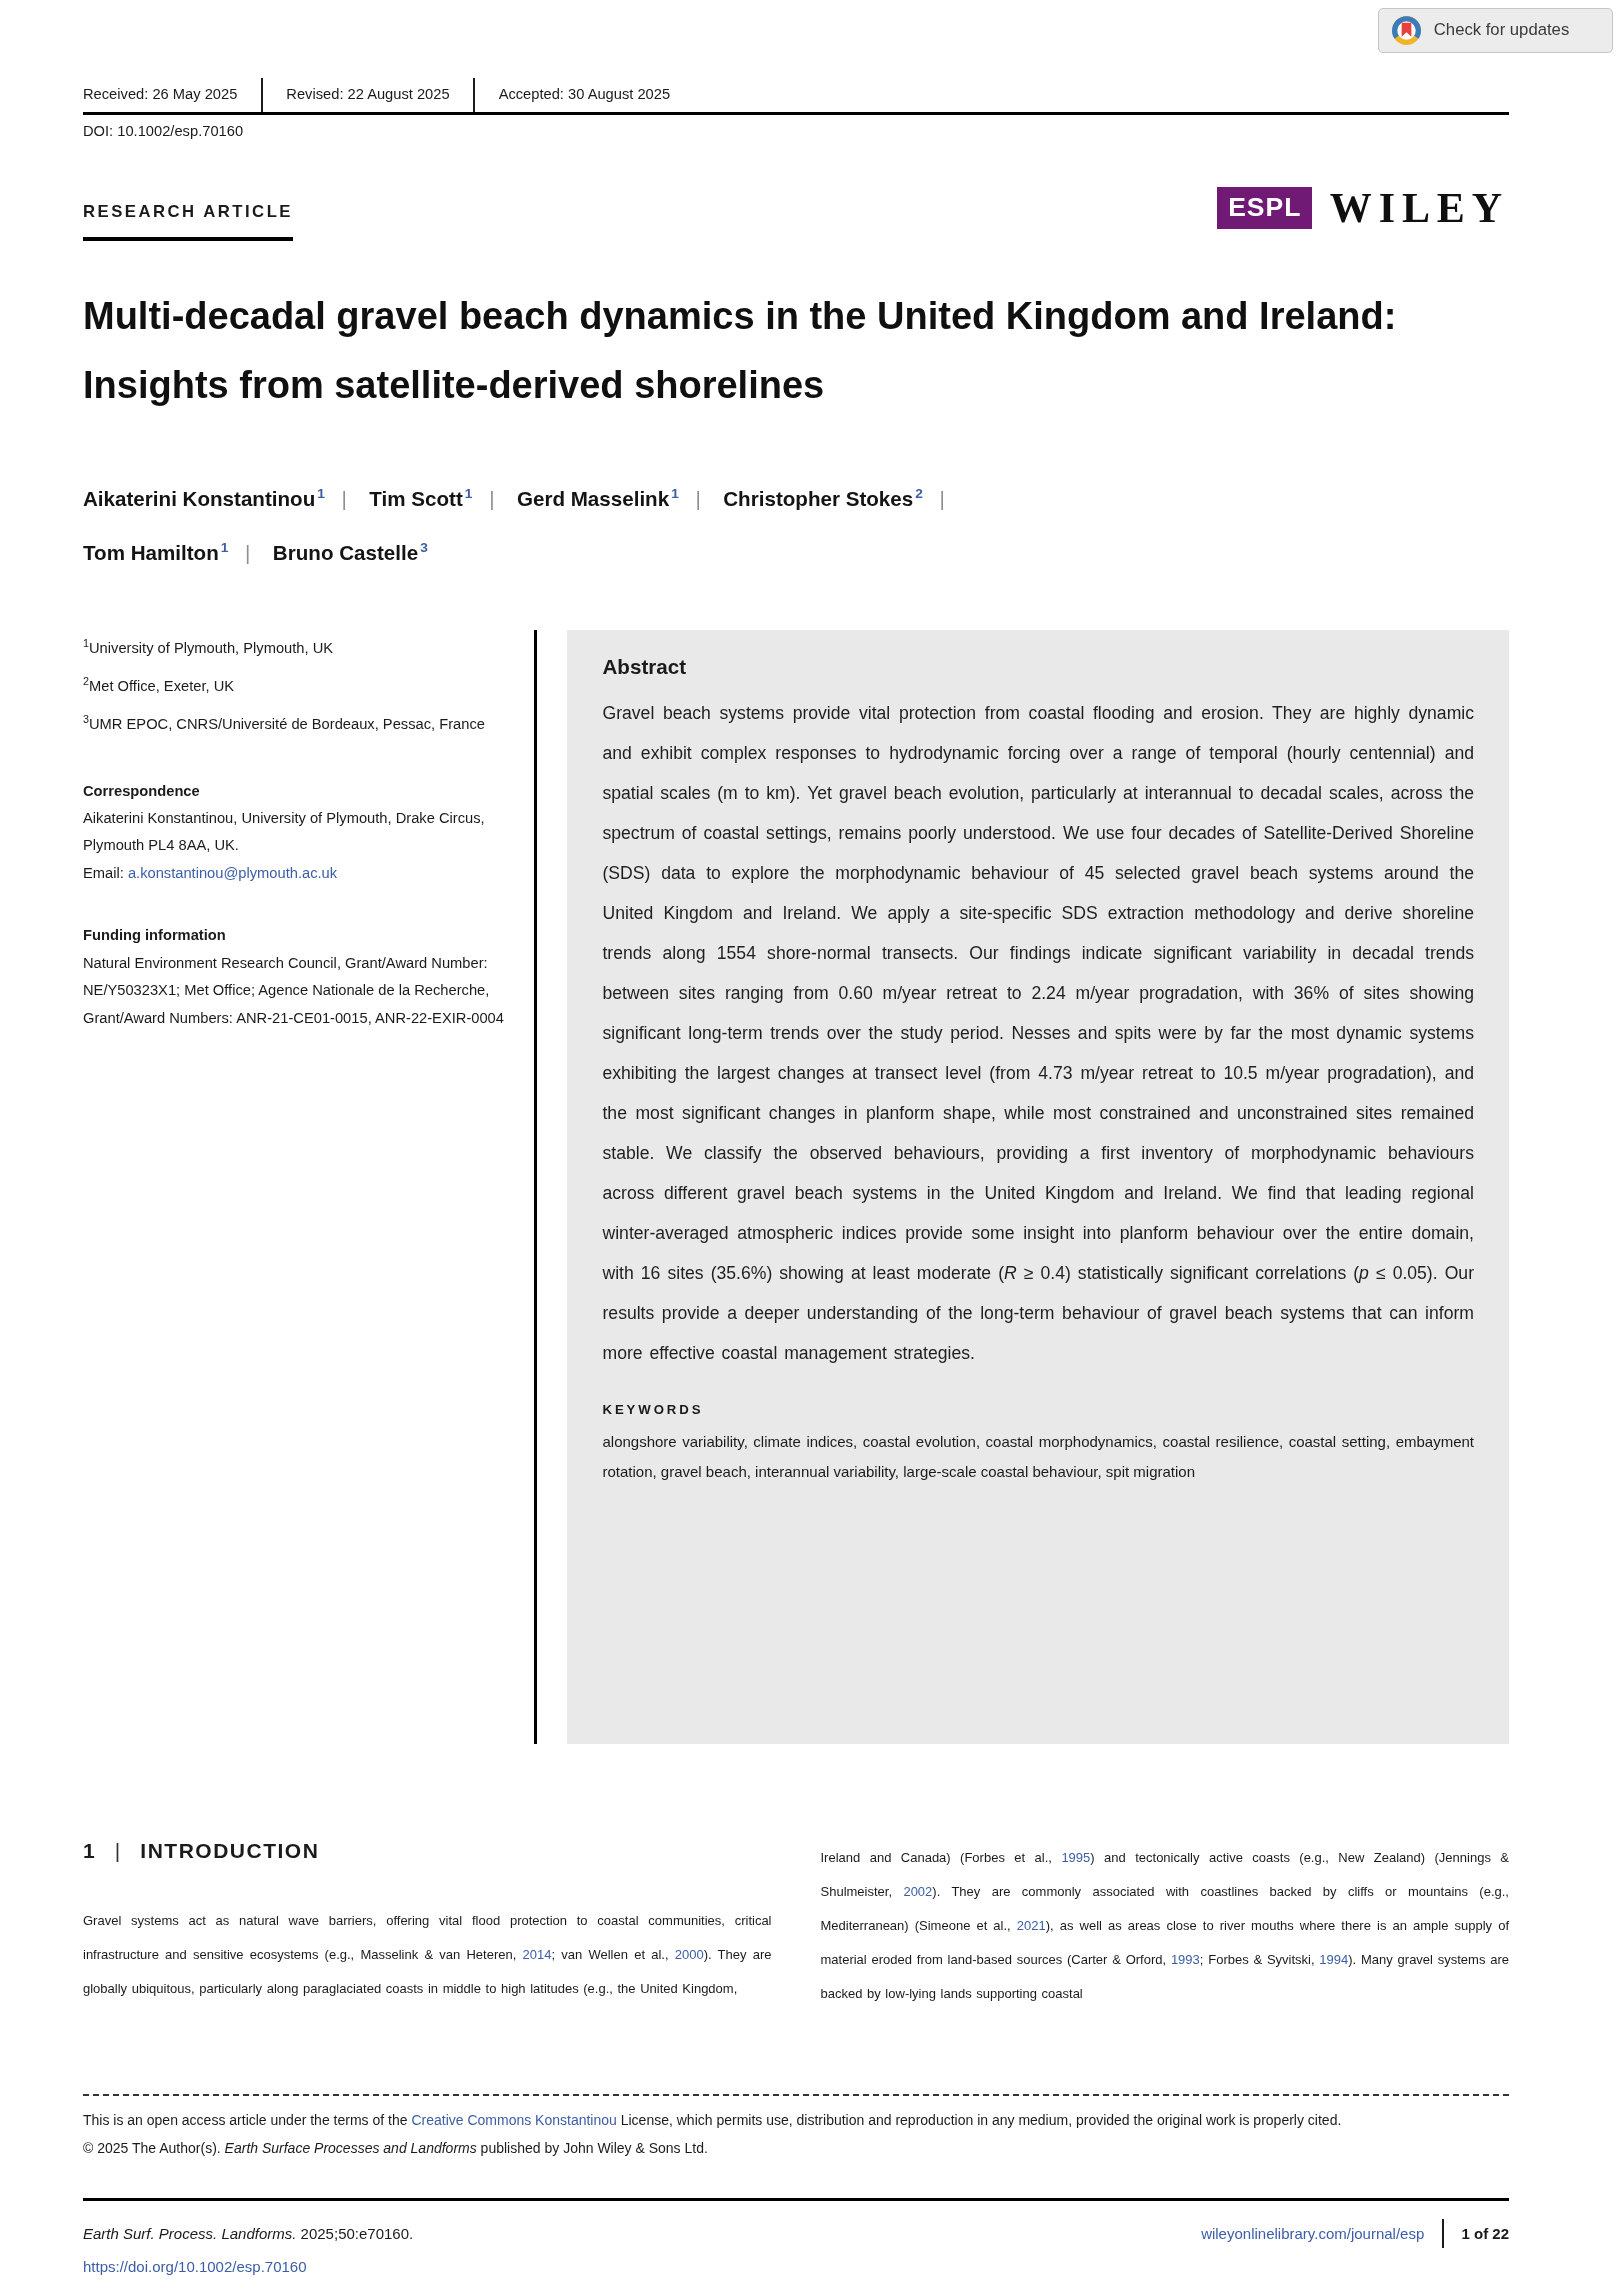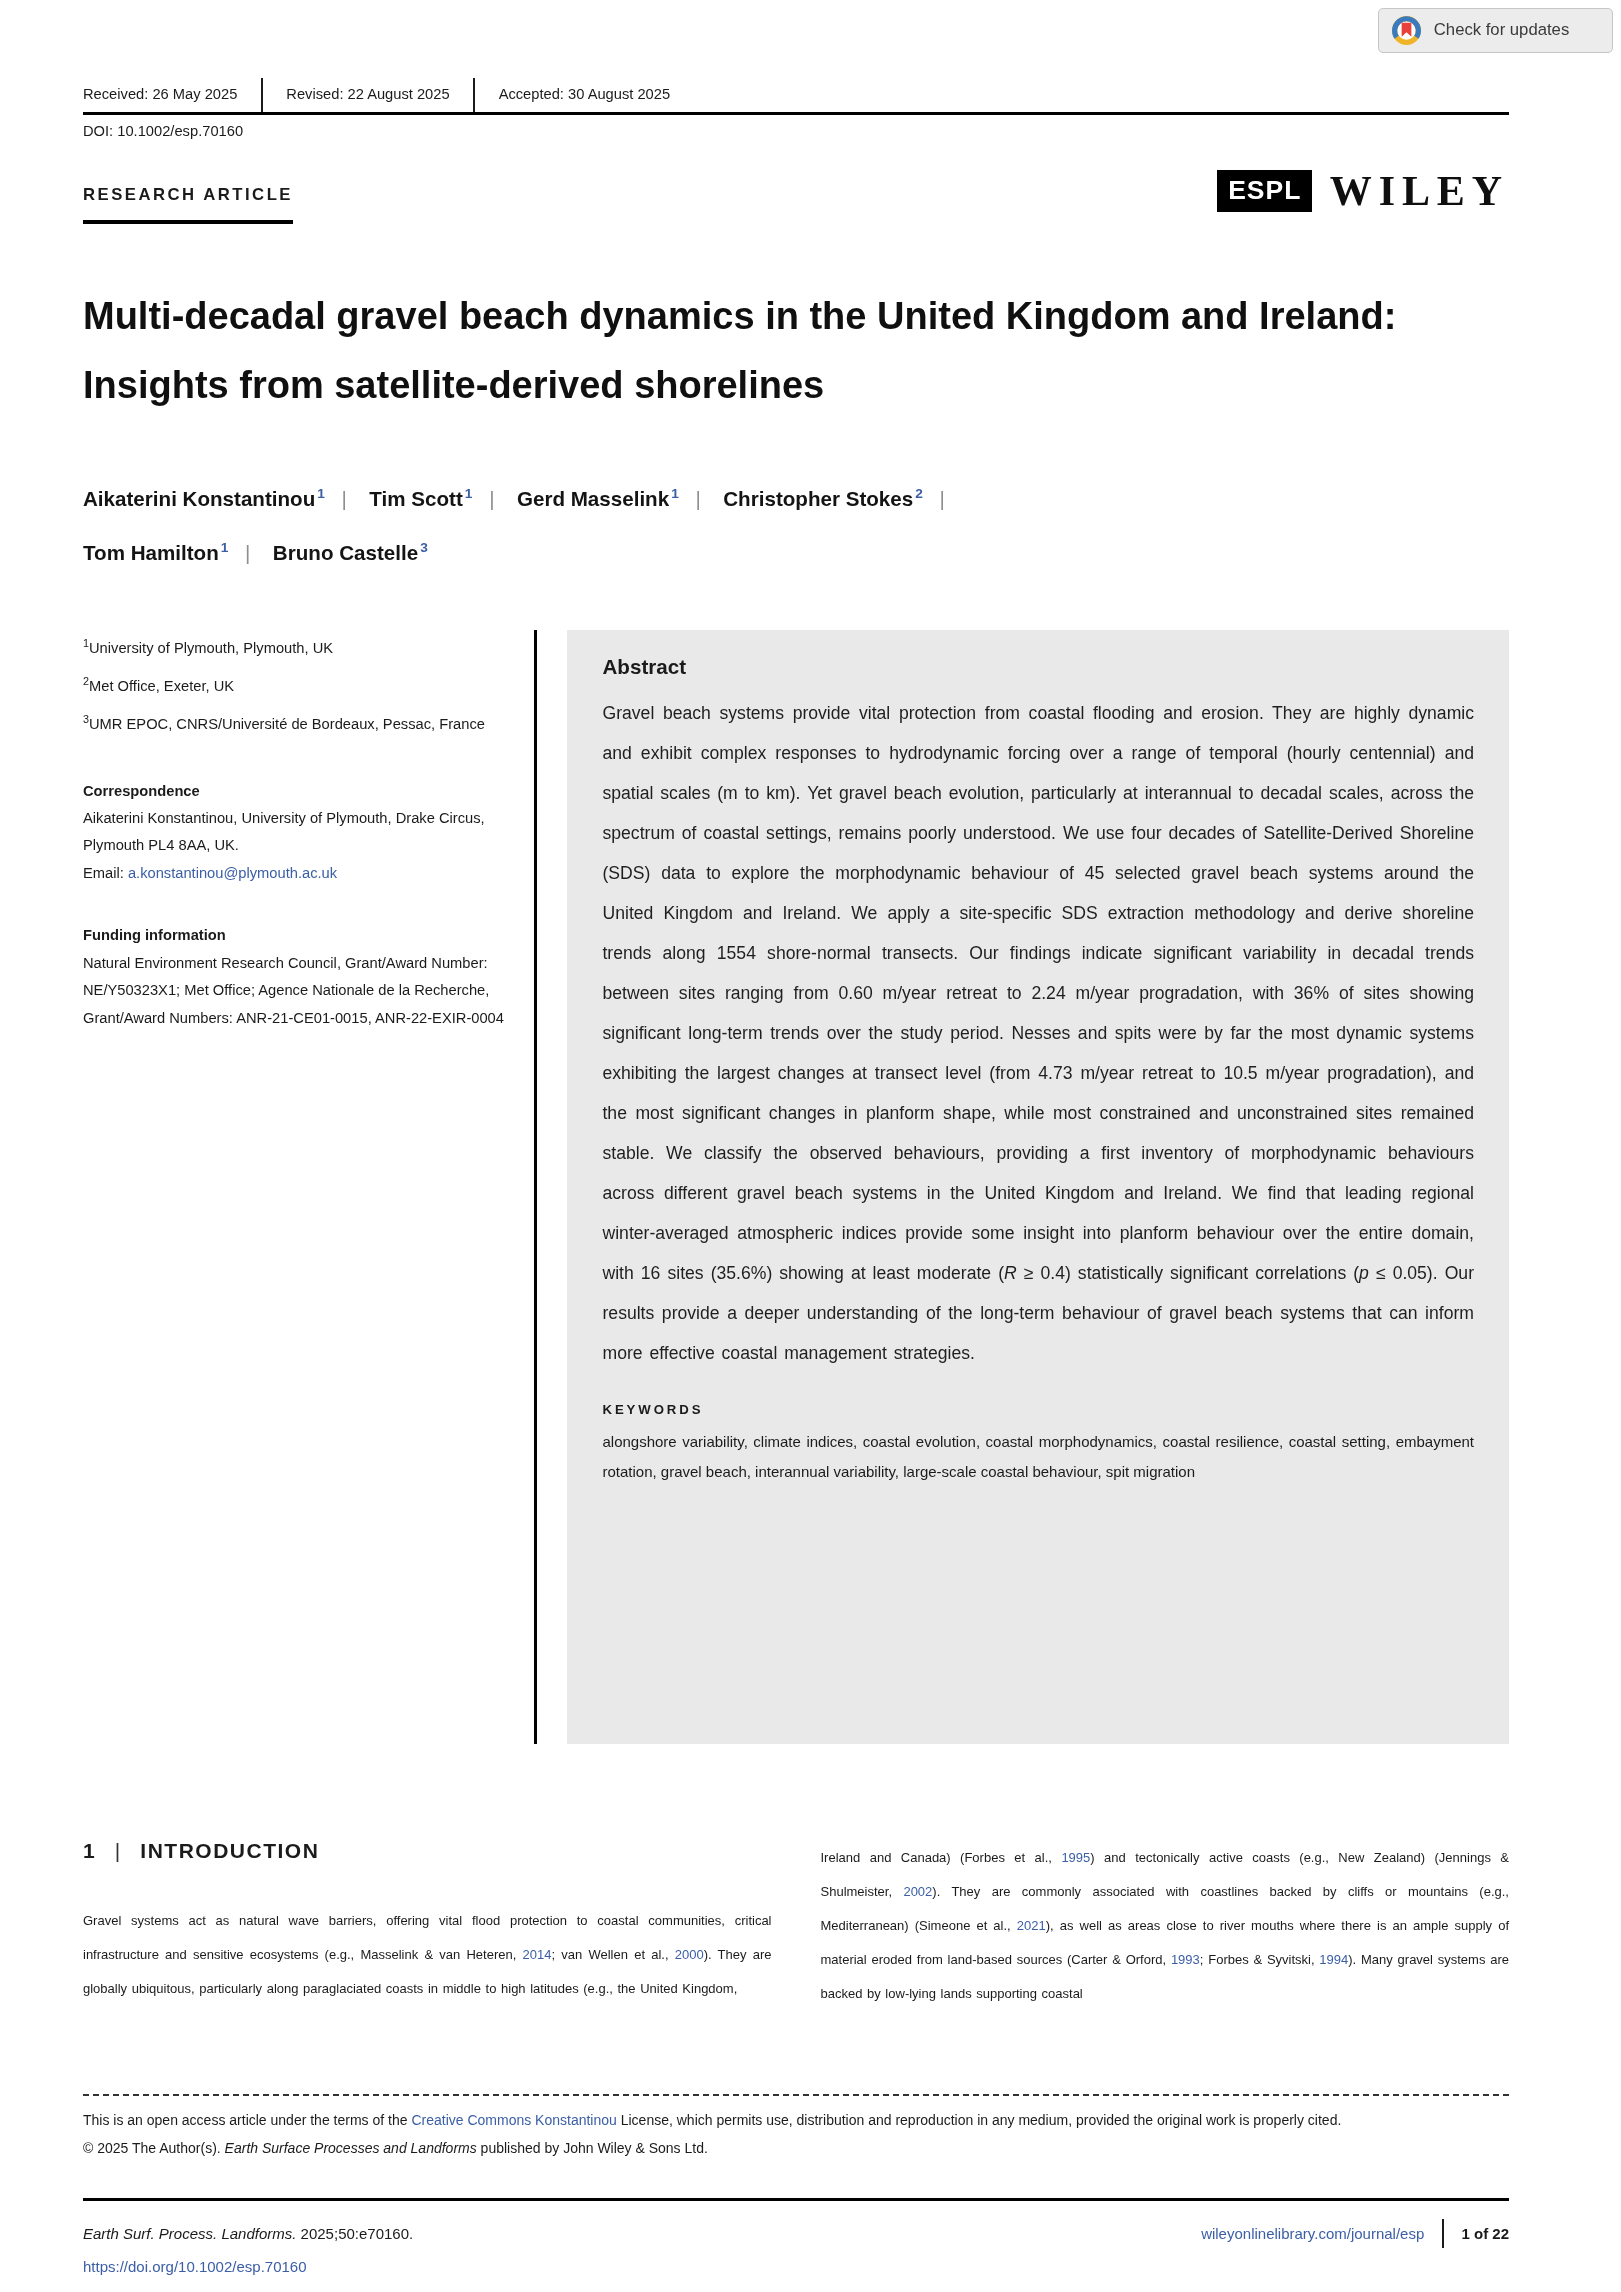--- a/index.html
+++ b/index.html
@@ -16,26 +16,26 @@
   .badge-label{font-size:16.7px;color:#3a3a3a;}
 
   
   .meta{position:absolute;top:78px;left:83px;width:1426px;}
   .meta-row{display:flex;align-items:stretch;border-bottom:3.4px solid #000;}
   .meta-item{font-size:14.7px;padding:7.8px 0 9.8px;}
   .meta-sep{width:2px;background:#1b1b1b;margin:0 23.5px;}
   .doi{margin-top:8.8px;font-size:14.7px;}
 
   
-  .header-row{position:absolute;top:167px;left:83px;width:1426px;display:flex;
+  .header-row{position:absolute;top:184px;left:83px;width:1426px;display:flex;
               justify-content:space-between;align-items:flex-start;}
   .research-article{font-size:16.7px;font-weight:700;letter-spacing:2.5px;
                     padding:17.6px 0 15.7px;border-bottom:4.4px solid #000;}
   .logos{display:flex;align-items:center;gap:17.6px;}
-  .espl{background:#000000;color:#fff;font-weight:700;font-size:26.5px;letter-spacing:1px;
+  .espl{background:#701a75;color:#fff;font-weight:700;font-size:26.5px;letter-spacing:1px;
         padding:4.9px 10.8px 6.9px;}
   .wiley{font-family:"Liberation Serif",serif;font-size:42px;font-weight:700;
          letter-spacing:6.9px;color:#0f0f0f;}
 
   .title{position:absolute;top:282px;left:83px;width:1426px;font-size:38px;
          line-height:69px;font-weight:600;color:#101010;}
 
   .authors{position:absolute;top:469px;left:83px;width:1024px;font-size:20.6px;
            font-weight:600;line-height:49px;color:#141414;}
   .auth-unit{white-space:nowrap;}

